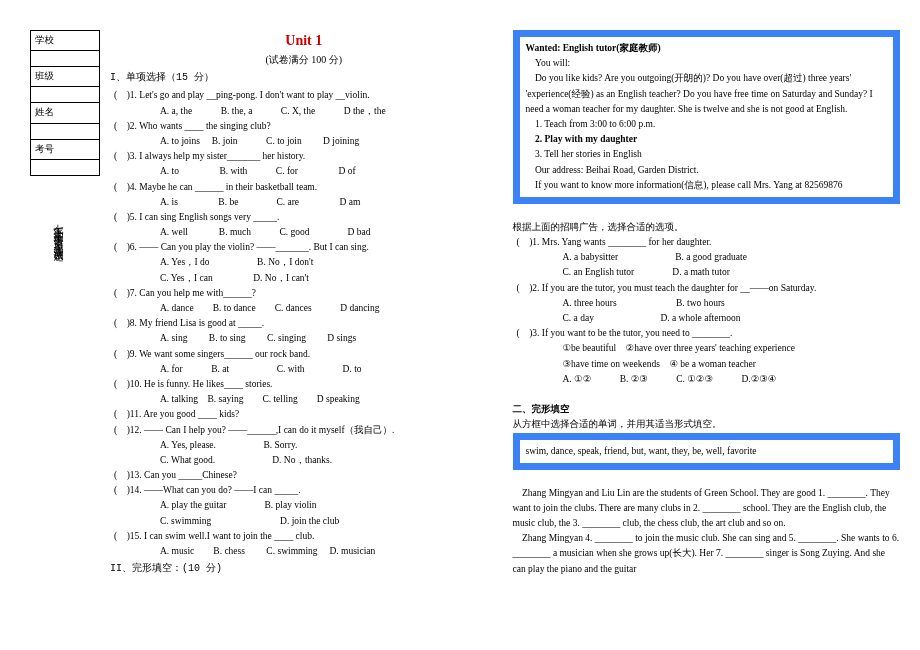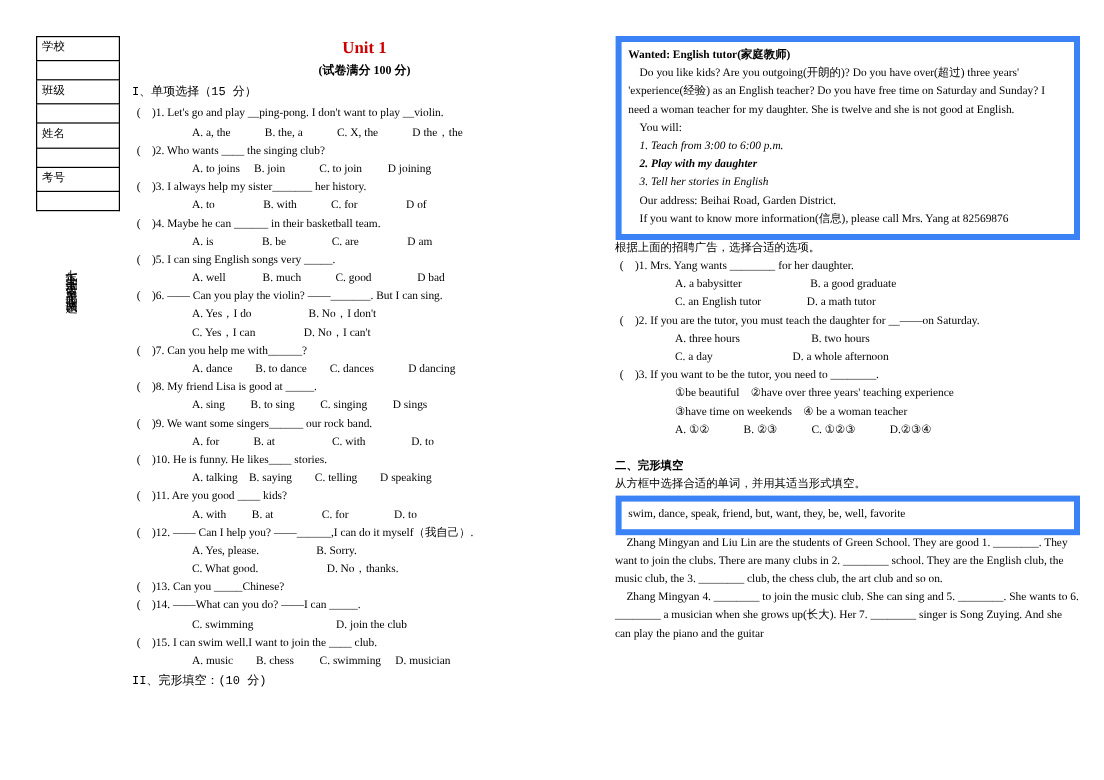--- a/index.html
+++ b/index.html
@@ -50,40 +50,39 @@
   }
   .title {
     color: #c00;
     font-weight: bold;
     text-align: center;
     font-size: 14px;
   }
   .subtitle {
     text-align: center;
     font-size: 10px;
-    font-weight: bold;
   }
   .section-head {
     font-size: 10px;
     margin: 2px 0;
     font-family: Liberation Mono, monospace;
   }
   .q {
     margin-left: 4px;
   }
   .opts {
     margin-left: 50px;
   }
   .box {
-    border: 5px solid #3b82f6;
+    border: 7px solid #3b82f6;
     padding: 4px 6px;
-    margin-bottom: 0;
+    margin-bottom: 16px;
   }
   .bold { font-weight: bold; }
-  .ital { font-style: italic; }
+  .ital { }
 </style>
 </head>
 <body>
 
 <div class="left-margin">
   <table class="info-table">
     <tbody>
         <tr>
           <td>学校</td>
         </tr>
@@ -133,37 +132,37 @@
     <div class="opts">C. Yes，I can　　　　 D. No，I can't</div>
     <div class="q">(　)7. Can you help me with______?</div>
     <div class="opts">A. dance　　B. to dance　　C. dances　　　D dancing</div>
     <div class="q">(　)8. My friend Lisa is good at _____.</div>
     <div class="opts">A. sing　　 B. to sing　　 C. singing　　 D sings</div>
     <div class="q">(　)9. We want some singers______ our rock band.</div>
     <div class="opts">A. for　　　B. at　　　　　C. with　　　　D. to</div>
     <div class="q">(　)10. He is funny. He likes____ stories.</div>
     <div class="opts">A. talking　B. saying　　C. telling　　D speaking</div>
     <div class="q">(　)11. Are you good ____ kids?</div>
-    <div class="opts">A. with　　 B. at　　　　 C. for　　　　D. to</div>
     <div class="q">(　)12. —— Can I help you? ——______,I can do it myself（我自己）.</div>
     <div class="opts">A. Yes, please.　　　　　B. Sorry.</div>
     <div class="opts">C. What good.　　　　　　D. No，thanks.</div>
     <div class="q">(　)13. Can you _____Chinese?</div>
     <div class="q">(　)14. ——What can you do? ——I can _____.</div>
+    <div class="opts">A. play the guitar　　　　B. play violin</div>
     <div class="opts">C. swimming　　　　　　　 D. join the club</div>
     <div class="q">(　)15. I can swim well.I want to join the ____ club.</div>
     <div class="opts">A. music　　B. chess　　 C. swimming　 D. musician</div>
     <div class="section-head">II、完形填空：(10 分)</div>
   </div>
 
   <div class="col">
     <div class="box">
       <div class="bold">Wanted: English tutor(家庭教师)</div>
+      <div>　You will:</div>
       <div>　Do you like kids? Are you outgoing(开朗的)? Do you have over(超过) three years' 'experience(经验) as an English teacher? Do you have free time on Saturday and Sunday? I need a woman teacher for my daughter. She is twelve and she is not good at English.</div>
-      <div>　You will:</div>
       <div class="ital">　1. Teach from 3:00 to 6:00 p.m.</div>
       <div class="bold ital">　2. Play with my daughter</div>
       <div class="ital">　3. Tell her stories in English</div>
       <div>　Our address: Beihai Road, Garden District.</div>
       <div>　If you want to know more information(信息), please call Mrs. Yang at 82569876</div>
     </div>
     <div>根据上面的招聘广告，选择合适的选项。</div>
     <div class="q">(　)1. Mrs. Yang wants ________ for her daughter.</div>
     <div class="opts">A. a babysitter　　　　　　B. a good graduate</div>
     <div class="opts">C. an English tutor　　　　D. a math tutor</div>

